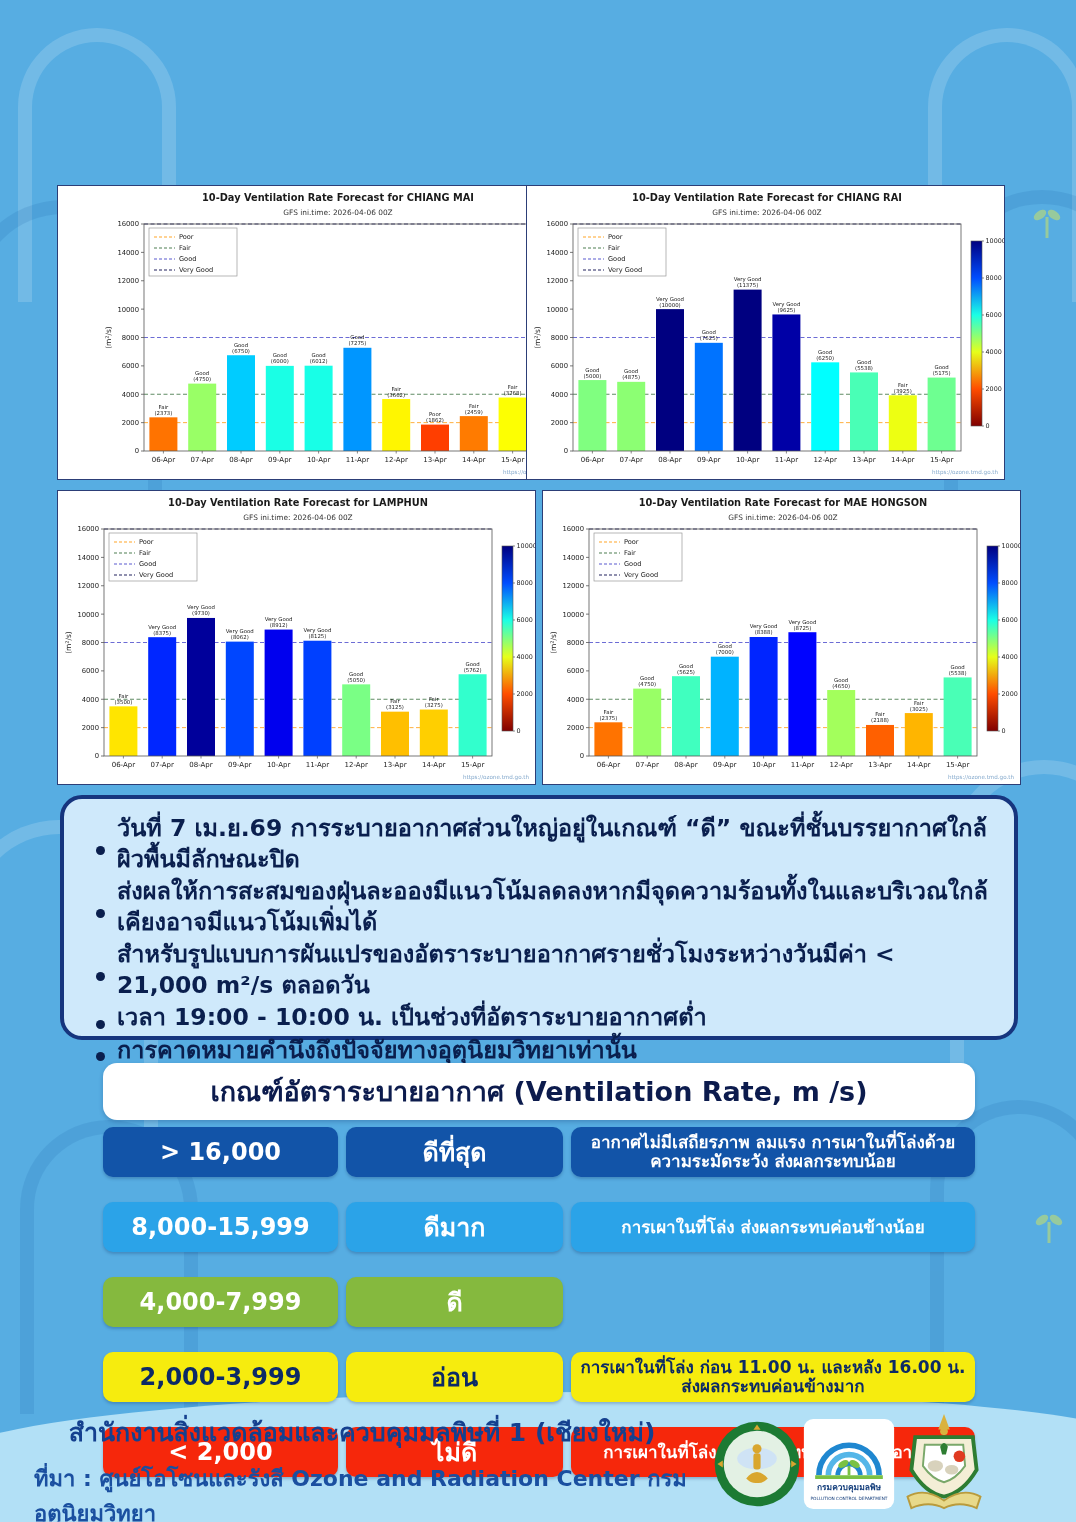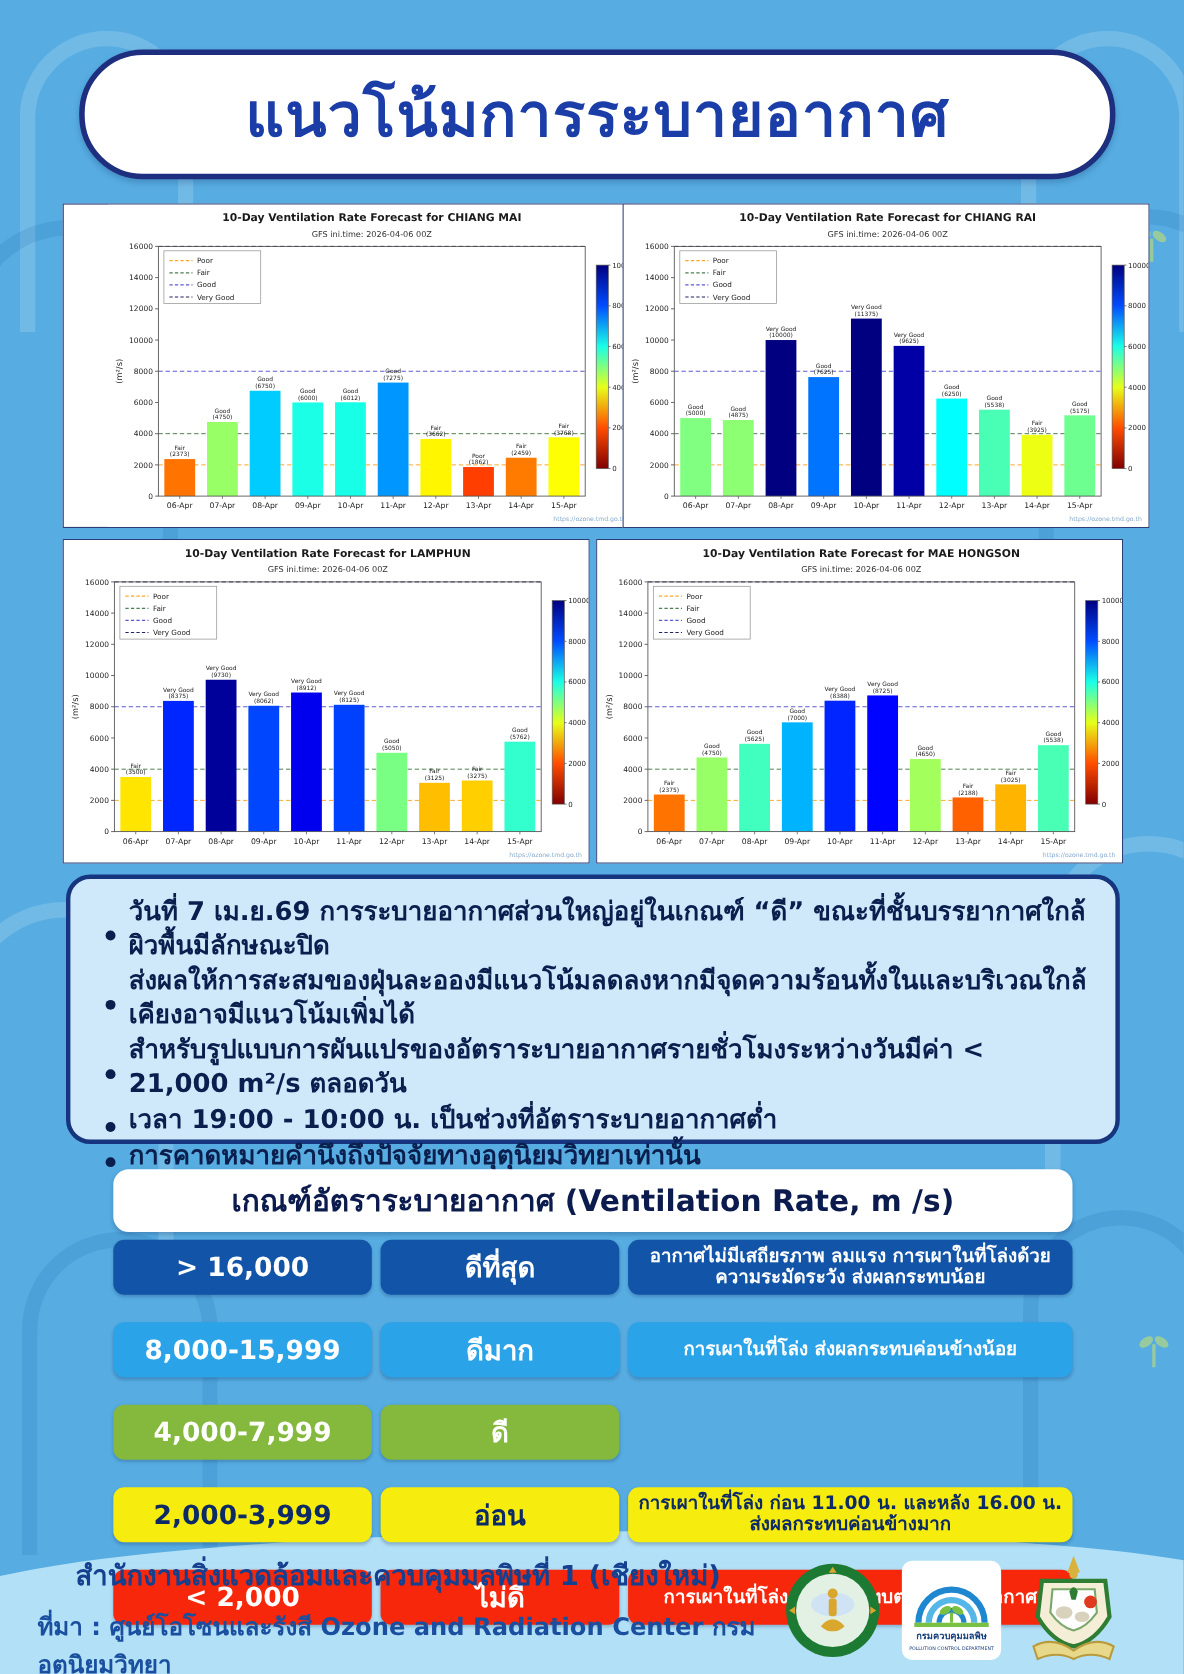--- a/index.html
+++ b/index.html
@@ -18,21 +18,21 @@
   
   .title-pill{position:absolute;left:72px;top:45px;width:932px;height:108px;
       background:#ffffff;border:5px solid #1d2f7e;border-radius:58px;
       display:flex;align-items:center;justify-content:center;z-index:2;
       box-shadow:0 3px 6px rgba(10,40,90,.25);}
   .title-pill span{font-size:55px;font-weight:800;color:#1b3da8;letter-spacing:1px;}
   
   .chart-card{position:absolute;width:477px;height:293px;background:#fff;
       border:1px solid #2c3e77;z-index:2;}
   .chart-card svg{display:block;width:477px;height:293px;}
-  #card0{left:57px;top:185px;padding-left:40px;} #card1{left:566px;top:185px;}
+  #card0{left:57px;top:185px;padding-left:40px;} #card1{left:526px;top:185px;}
   #card2{left:57px;top:490px;} #card3{left:542px;top:490px;}
   
   .notes{position:absolute;left:60px;top:795px;width:958px;height:245px;
       background:#cfe9fb;border:4px solid #16357e;border-radius:22px;z-index:2;
       box-sizing:border-box;padding:14px 24px 10px 26px;color:#0a1f4e;}
   .note-item{display:flex;align-items:center;margin-bottom:2px;
       font-size:23.5px;font-weight:700;line-height:1.30;}
   .note-item .dot{width:9px;height:9px;border-radius:50%;background:#0a1f4e;
       flex:0 0 auto;margin:13px 12px 0 6px;}
   .footnote{text-align:center;font-size:23.5px;font-weight:700;margin-top:2px;}
@@ -46,21 +46,21 @@
   .crit-row{display:grid;grid-template-columns:235px 217px 404px;column-gap:8px;}
   .t-cell{border-radius:10px;display:flex;align-items:center;justify-content:center;
       background:var(--row-bg,#1254a8);color:var(--row-fg,#fff);font-weight:800;
       box-shadow:0 2px 3px rgba(10,40,90,.25);text-align:center;padding:0 8px;box-sizing:border-box;}
   .t-cell.c1{font-size:24px;} .t-cell.c2{font-size:25px;} .t-cell.c3{font-size:17px;line-height:1.1;}
   
   .footer-text{position:absolute;left:28px;top:1412px;width:668px;z-index:2;}
   .footer-line1{text-align:center;font-size:25px;font-weight:800;color:#14408f;}
   .footer-line2{margin-top:9px;font-size:22px;font-weight:800;color:#1a4fa0;padding-left:6px;}
   .logos{position:absolute;left:712px;top:1410px;width:330px;height:108px;z-index:2;
-      display:flex;align-items:center;gap:16px;}
+      display:flex;align-items:center;gap:0;}
   .logo{flex:0 0 auto;}
 </style>
 </head>
 <body>
 
 <div id="page">
 
   <div class="arch" style="left:18px;top:28px;width:130px;height:260px;"></div>
   <div class="arch" style="left:928px;top:28px;width:130px;height:260px;"></div>
   <div class="arch dark" style="left:-36px;top:200px;width:170px;height:330px;"></div>
@@ -74,23 +74,20 @@
     <ellipse cx="8" cy="10" rx="7" ry="4" fill="#cde265" transform="rotate(-35 8 10)"></ellipse>
     <ellipse cx="22" cy="10" rx="7" ry="4" fill="#cde265" transform="rotate(35 22 10)"></ellipse>
   </svg>
   <svg class="leaf" style="left:1034px;top:1210px;" width="30" height="34" viewBox="0 0 30 34">
     <path d="M15 33 V12" stroke="#cde265" stroke-width="3" fill="none"></path>
     <ellipse cx="8" cy="10" rx="7" ry="4" fill="#cde265" transform="rotate(-35 8 10)"></ellipse>
     <ellipse cx="22" cy="10" rx="7" ry="4" fill="#cde265" transform="rotate(35 22 10)"></ellipse>
   </svg>
   <div class="wave"></div>
 
-  <div class="title-pill">
-    <span>แนวโน้มการระบายอากาศ</span>
-  </div>
 
   <div class="chart-card" id="card0">
     <svg viewBox="0 0 477 293">
         <rect x="0" y="0" width="477" height="293" fill="#ffffff"></rect>
         <text x="240" y="15" text-anchor="middle" font-size="9.8" font-weight="bold" fill="#1a1a1a">10-Day Ventilation Rate Forecast for CHIANG MAI</text>
         <text x="240" y="29" text-anchor="middle" font-size="7.4" fill="#333">GFS ini.time: 2026-04-06 00Z</text>
         <line x1="43" y1="265" x2="46" y2="265" stroke="#555" stroke-width="0.8"></line>
         <text x="41" y="267.4" text-anchor="end" font-size="6.8" fill="#222">0</text>
         <line x1="43" y1="236.625" x2="46" y2="236.625" stroke="#555" stroke-width="0.8"></line>
         <text x="41" y="239.025" text-anchor="end" font-size="6.8" fill="#222">2000</text>

